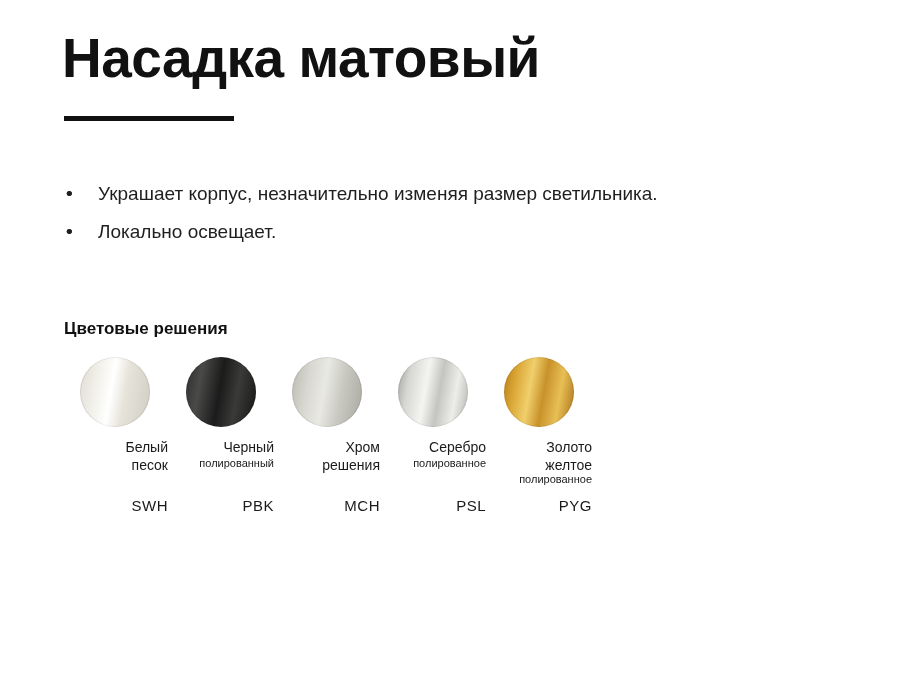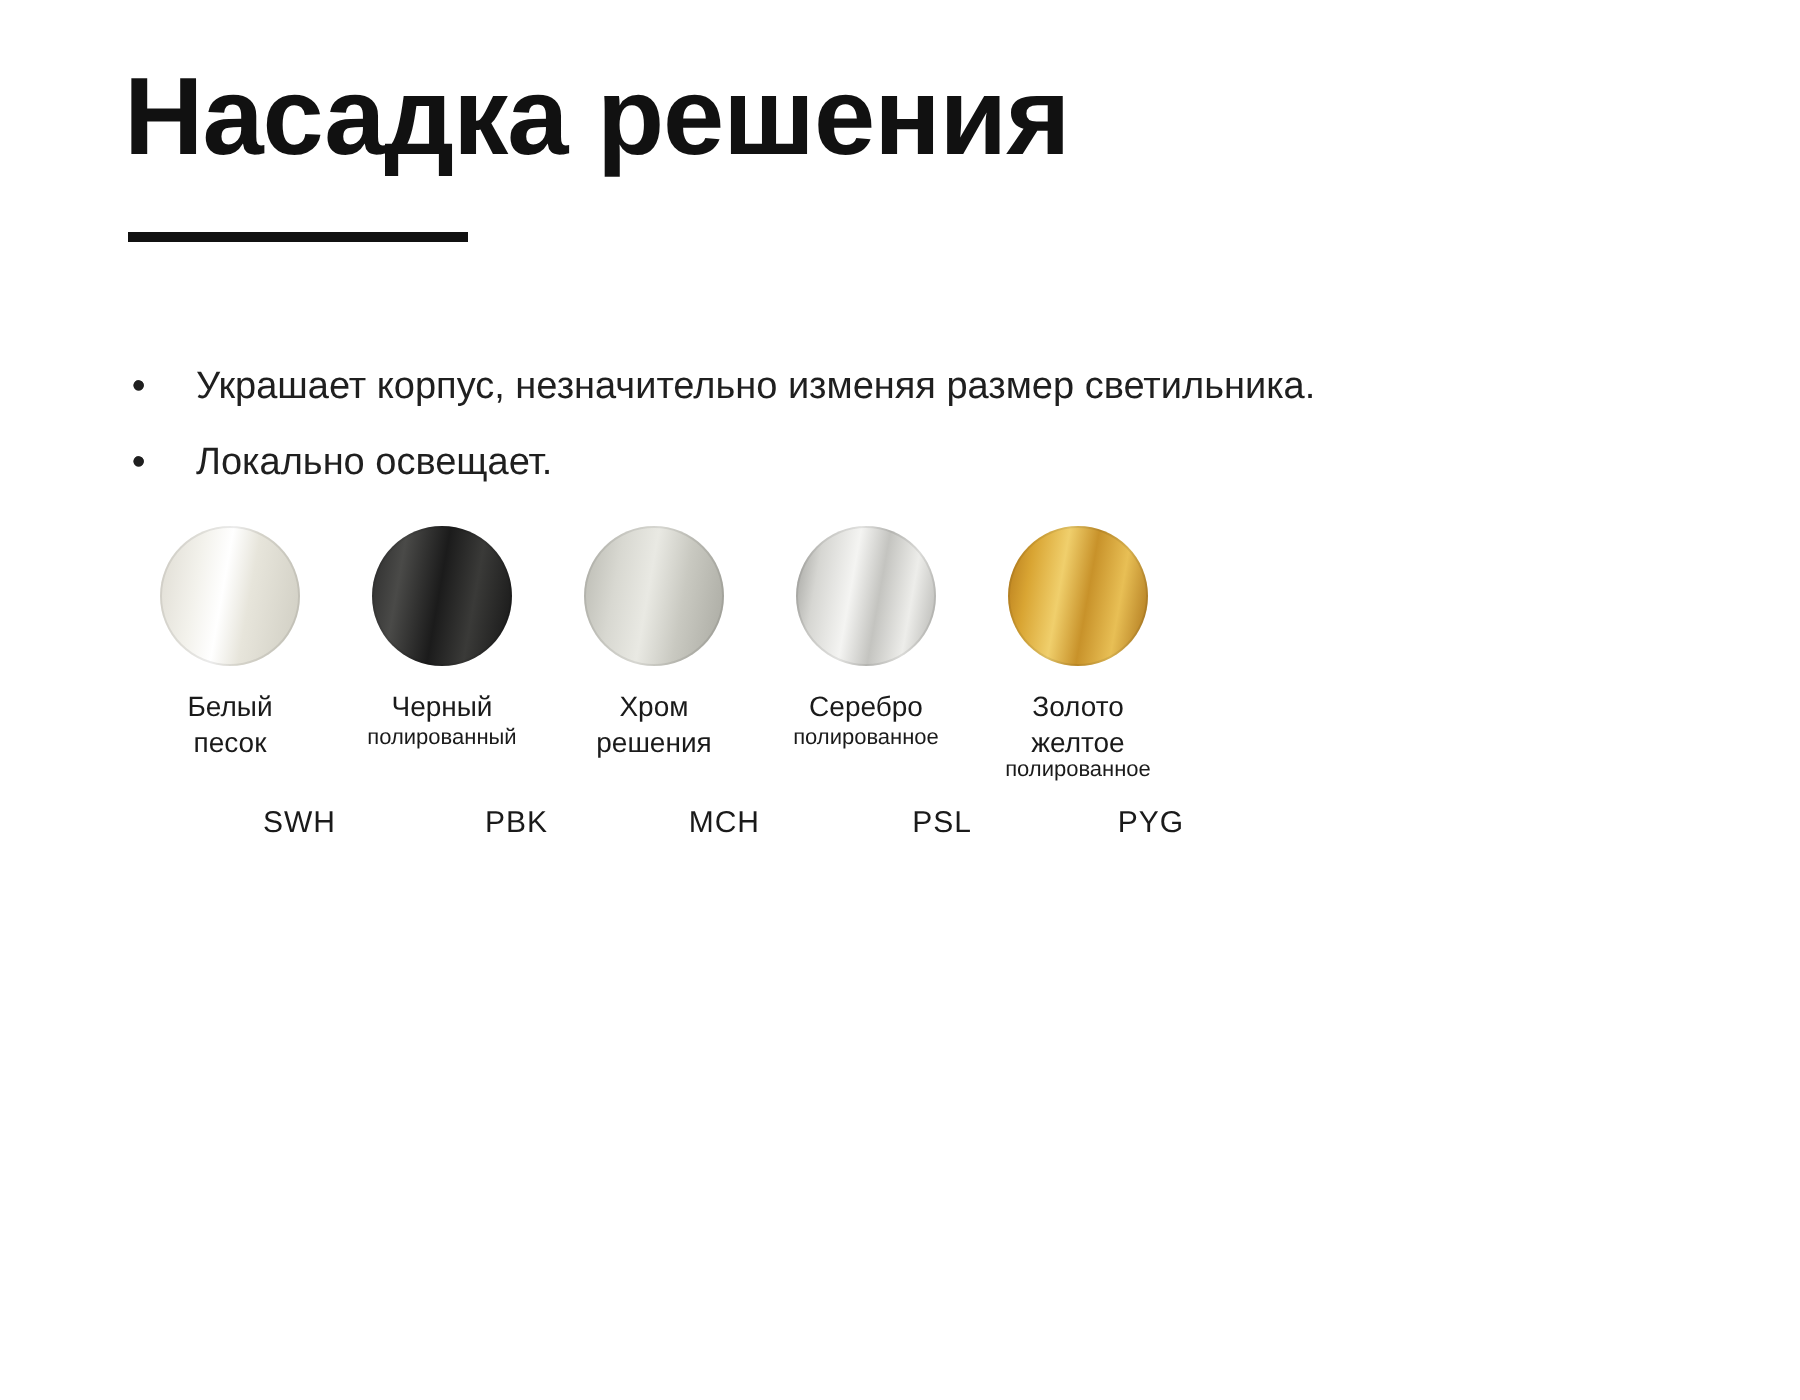--- a/index.html
+++ b/index.html
@@ -68,21 +68,21 @@
     color: #111111;
     margin: 74px 0 0 2px;
   }
   .swatches {
     display: flex;
     margin: 18px 0 0 0;
     padding: 0;
   }
   .swatch {
     width: 106px;
-    text-align: center;
+    text-align: right;
   }
   .circle {
     width: 70px;
     height: 70px;
     border-radius: 50%;
     margin: 0 auto;
     box-shadow: inset 0 0 0 1px rgba(0,0,0,0.08);
   }
   .sw-label {
     margin-top: 12px;
@@ -114,40 +114,41 @@
     display: flex;
     align-items: flex-start;
     min-height: 62px;
   }
 </style>
 </head>
 <body>
 
 <div class="page">
 
-  <h1 class="title">Насадка решения</h1>
+  <h1 class="title">Насадка матовый</h1>
   <div class="rule"></div>
 
   <ul class="bullets">
     <li>
       <span class="dot">•</span>
     </li>
     <li>
       <span class="dot">•</span>
       <span>Украшает корпус, незначительно изменяя размер светильника.</span>
     </li>
     <li>
       <span class="dot">•</span>
     </li>
     <li>
       <span class="dot">•</span>
       <span>Локально освещает.</span>
     </li>
   </ul>
 
+  <div class="colors-heading">Цветовые решения</div>
 
   <div class="swatches labels-row">
     <div class="swatch">
       <div class="circle" style="background: linear-gradient(100deg, rgb(222, 219, 210) 0%, rgb(243, 242, 236) 28%, rgb(255, 255, 255) 45%, rgb(231, 229, 219) 62%, rgb(207, 205, 194) 100%);"></div>
       <div class="sw-label">
         <span>Белый</span>
         <span class="sub" style="font-size:14px;">песок</span>
         <span class="sub"></span>
       </div>
     </div>

